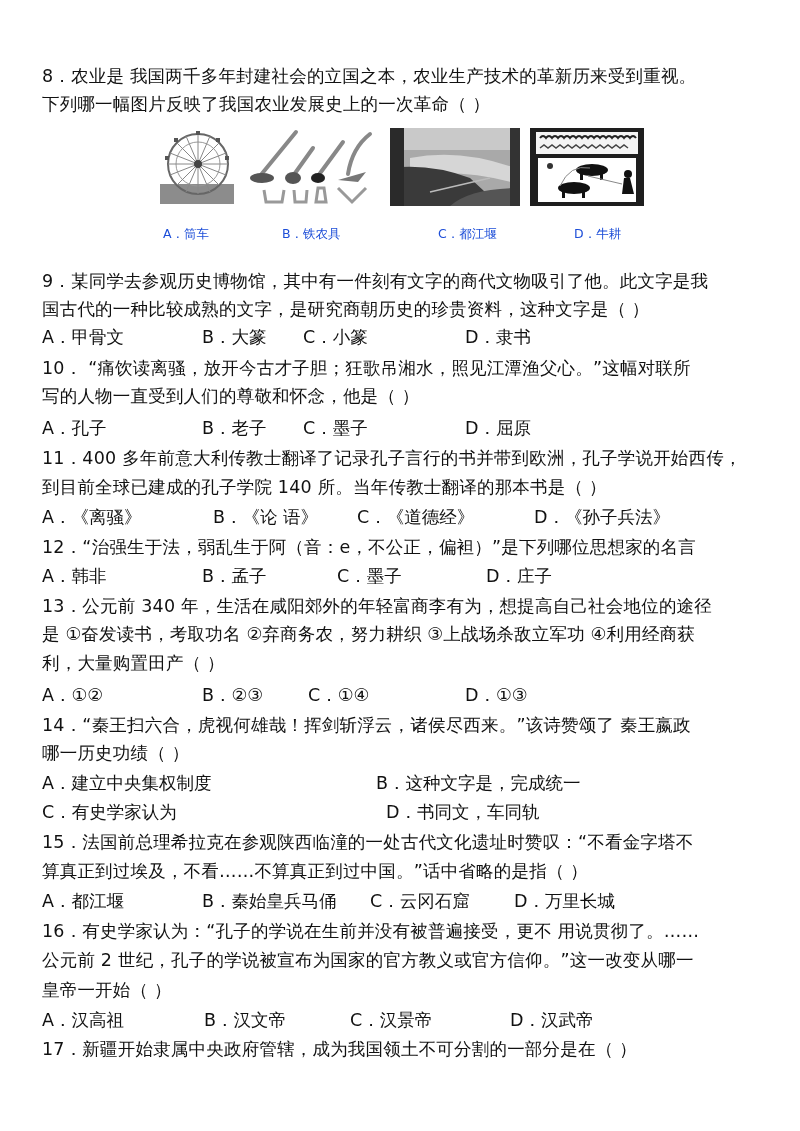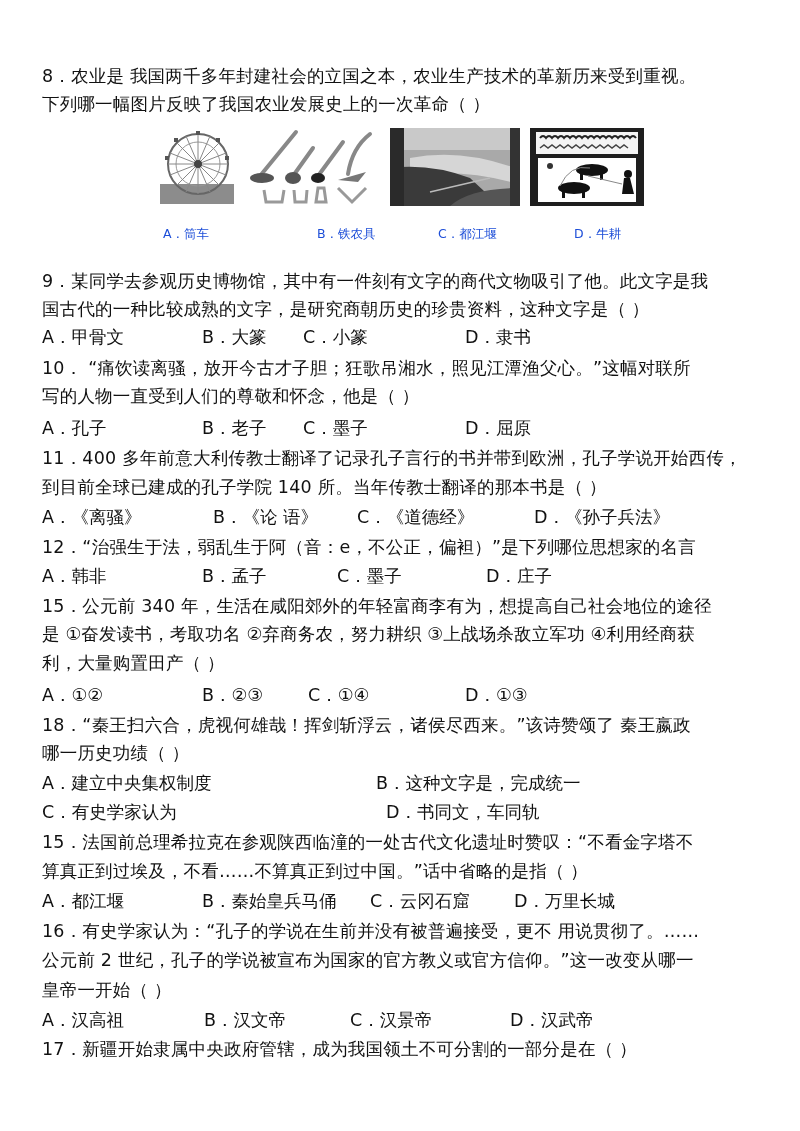--- a/index.html
+++ b/index.html
@@ -114,21 +114,21 @@
             <rect x="52" y="62" width="3" height="8" fill="#111"></rect>
           <path d="M30 58 Q40 36 60 40" fill="none" stroke="#888" stroke-width="1"></path>
           <line x1="58" y1="48" x2="92" y2="56" stroke="#888" stroke-width="1"></line>
           <circle cx="98" cy="46" r="4" fill="#111"></circle>
           <path d="M94 50 L100 50 L104 66 L92 66 Z" fill="#111"></path>
           <circle cx="20" cy="38" r="3" fill="#333"></circle>
         </svg>
       </div>
     </div>
     <div class="fig-caption" style="left:163px">A．筒车</div>
-    <div class="fig-caption" style="left:317px">B．铁农具</div>
+    <div class="fig-caption" style="left:282px">B．铁农具</div>
     <div class="fig-caption" style="left:438px">C．都江堰</div>
     <div class="fig-caption" style="left:574px">D．牛耕</div>
   </div>
 
   <div>
     <div class="line" style="top:269px">9．某同学去参观历史博物馆，其中有一件刻有文字的商代文物吸引了他。此文字是我</div>
     <div class="line" style="top:297px">国古代的一种比较成熟的文字，是研究商朝历史的珍贵资料，这种文字是（      ）</div>
     <div class="opt" style="top:325px;left:42px">A．甲骨文</div>
     <div class="opt" style="top:325px;left:202px">B．大篆</div>
     <div class="opt" style="top:325px;left:303px">C．小篆</div>
@@ -155,31 +155,31 @@
 
   <div>
     <div class="line" style="top:535px">12．“治强生于法，弱乱生于阿（音：e，不公正，偏袒）”是下列哪位思想家的名言</div>
     <div class="opt" style="top:564px;left:42px">A．韩非</div>
     <div class="opt" style="top:564px;left:202px">B．孟子</div>
     <div class="opt" style="top:564px;left:337px">C．墨子</div>
     <div class="opt" style="top:564px;left:486px">D．庄子</div>
   </div>
 
   <div>
-    <div class="line" style="top:594px">15．公元前 340 年，生活在咸阳郊外的年轻富商李有为，想提高自己社会地位的途径</div>
+    <div class="line" style="top:594px">13．公元前 340 年，生活在咸阳郊外的年轻富商李有为，想提高自己社会地位的途径</div>
     <div class="line" style="top:622px">是  ①奋发读书，考取功名  ②弃商务农，努力耕织  ③上战场杀敌立军功  ④利用经商获</div>
     <div class="line" style="top:651px">利，大量购置田产（      ）</div>
     <div class="opt" style="top:683px;left:42px">A．①②</div>
     <div class="opt" style="top:683px;left:202px">B．②③</div>
     <div class="opt" style="top:683px;left:308px">C．①④</div>
     <div class="opt" style="top:683px;left:465px">D．①③</div>
   </div>
 
   <div>
-    <div class="line" style="top:713px">18．“秦王扫六合，虎视何雄哉！挥剑斩浮云，诸侯尽西来。”该诗赞颂了  秦王嬴政</div>
+    <div class="line" style="top:713px">14．“秦王扫六合，虎视何雄哉！挥剑斩浮云，诸侯尽西来。”该诗赞颂了  秦王嬴政</div>
     <div class="line" style="top:741px">哪一历史功绩（      ）</div>
     <div class="opt" style="top:771px;left:42px">A．建立中央集权制度</div>
     <div class="opt" style="top:771px;left:376px">B．这种文字是，完成统一</div>
     <div class="opt" style="top:800px;left:42px">C．有史学家认为</div>
     <div class="opt" style="top:800px;left:386px">D．书同文，车同轨</div>
   </div>
 
   <div>
     <div class="line" style="top:830px">15．法国前总理希拉克在参观陕西临潼的一处古代文化遗址时赞叹：“不看金字塔不</div>
     <div class="line" style="top:859px">算真正到过埃及，不看……不算真正到过中国。”话中省略的是指（      ）</div>

